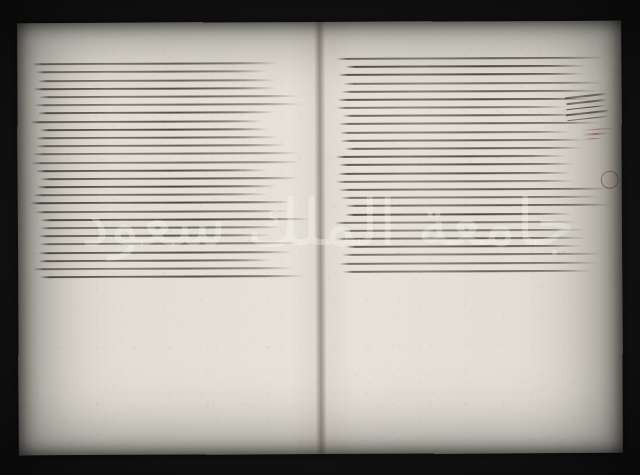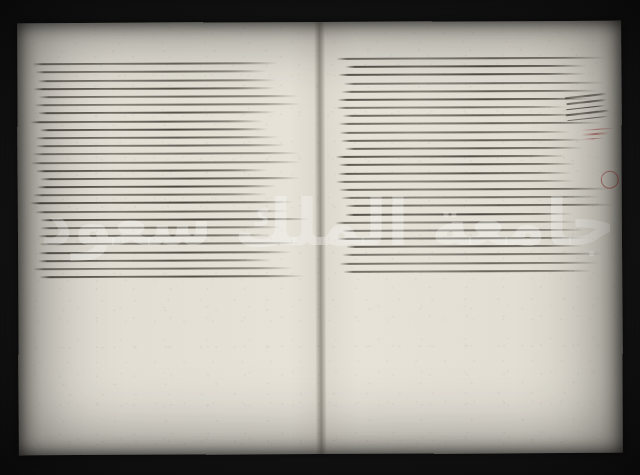--- a/index.html
+++ b/index.html
@@ -128,21 +128,21 @@
     top: 168px;
     height: 110px;
     display: flex;
     align-items: center;
     justify-content: center;
     pointer-events: none;
   }
   #watermark .wm-text {
     font-family: "DejaVu Sans", sans-serif;
     font-size: 64px;
-    font-weight: bold;
+    font-weight: normal;
     color: rgba(235,235,235,0.30);
     letter-spacing: 2px;
     direction: rtl;
     text-shadow: 0 0 3px rgba(0,0,0,0.25);
     white-space: nowrap;
     mix-blend-mode: screen;
     margin-left: 16px;
   }
 
   

